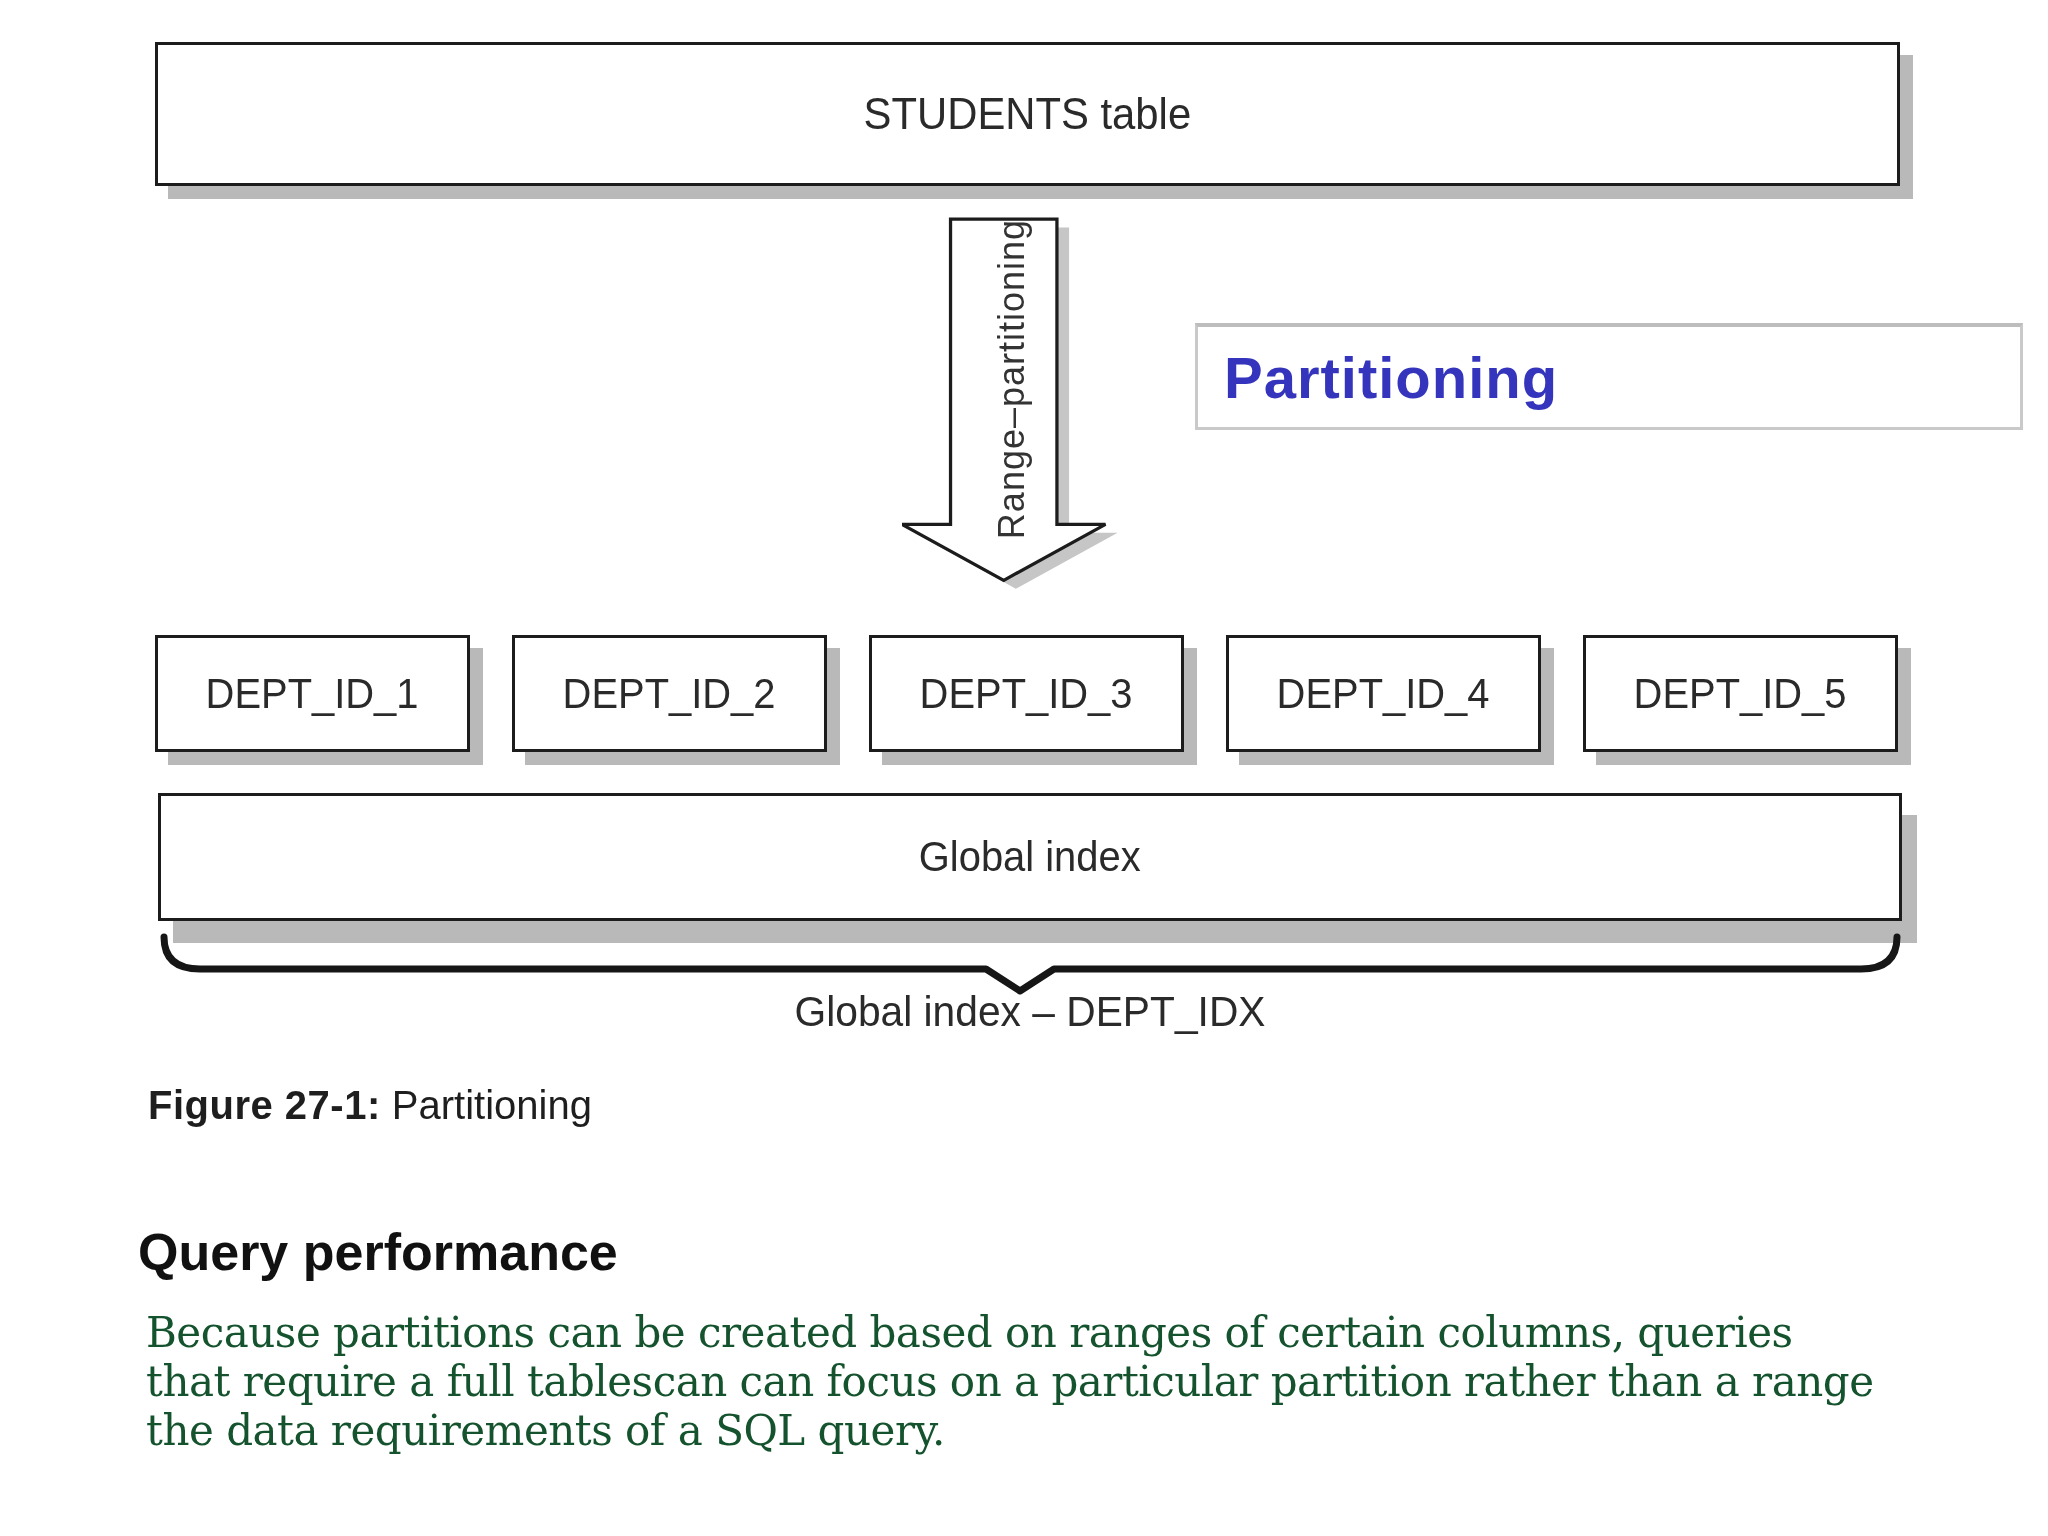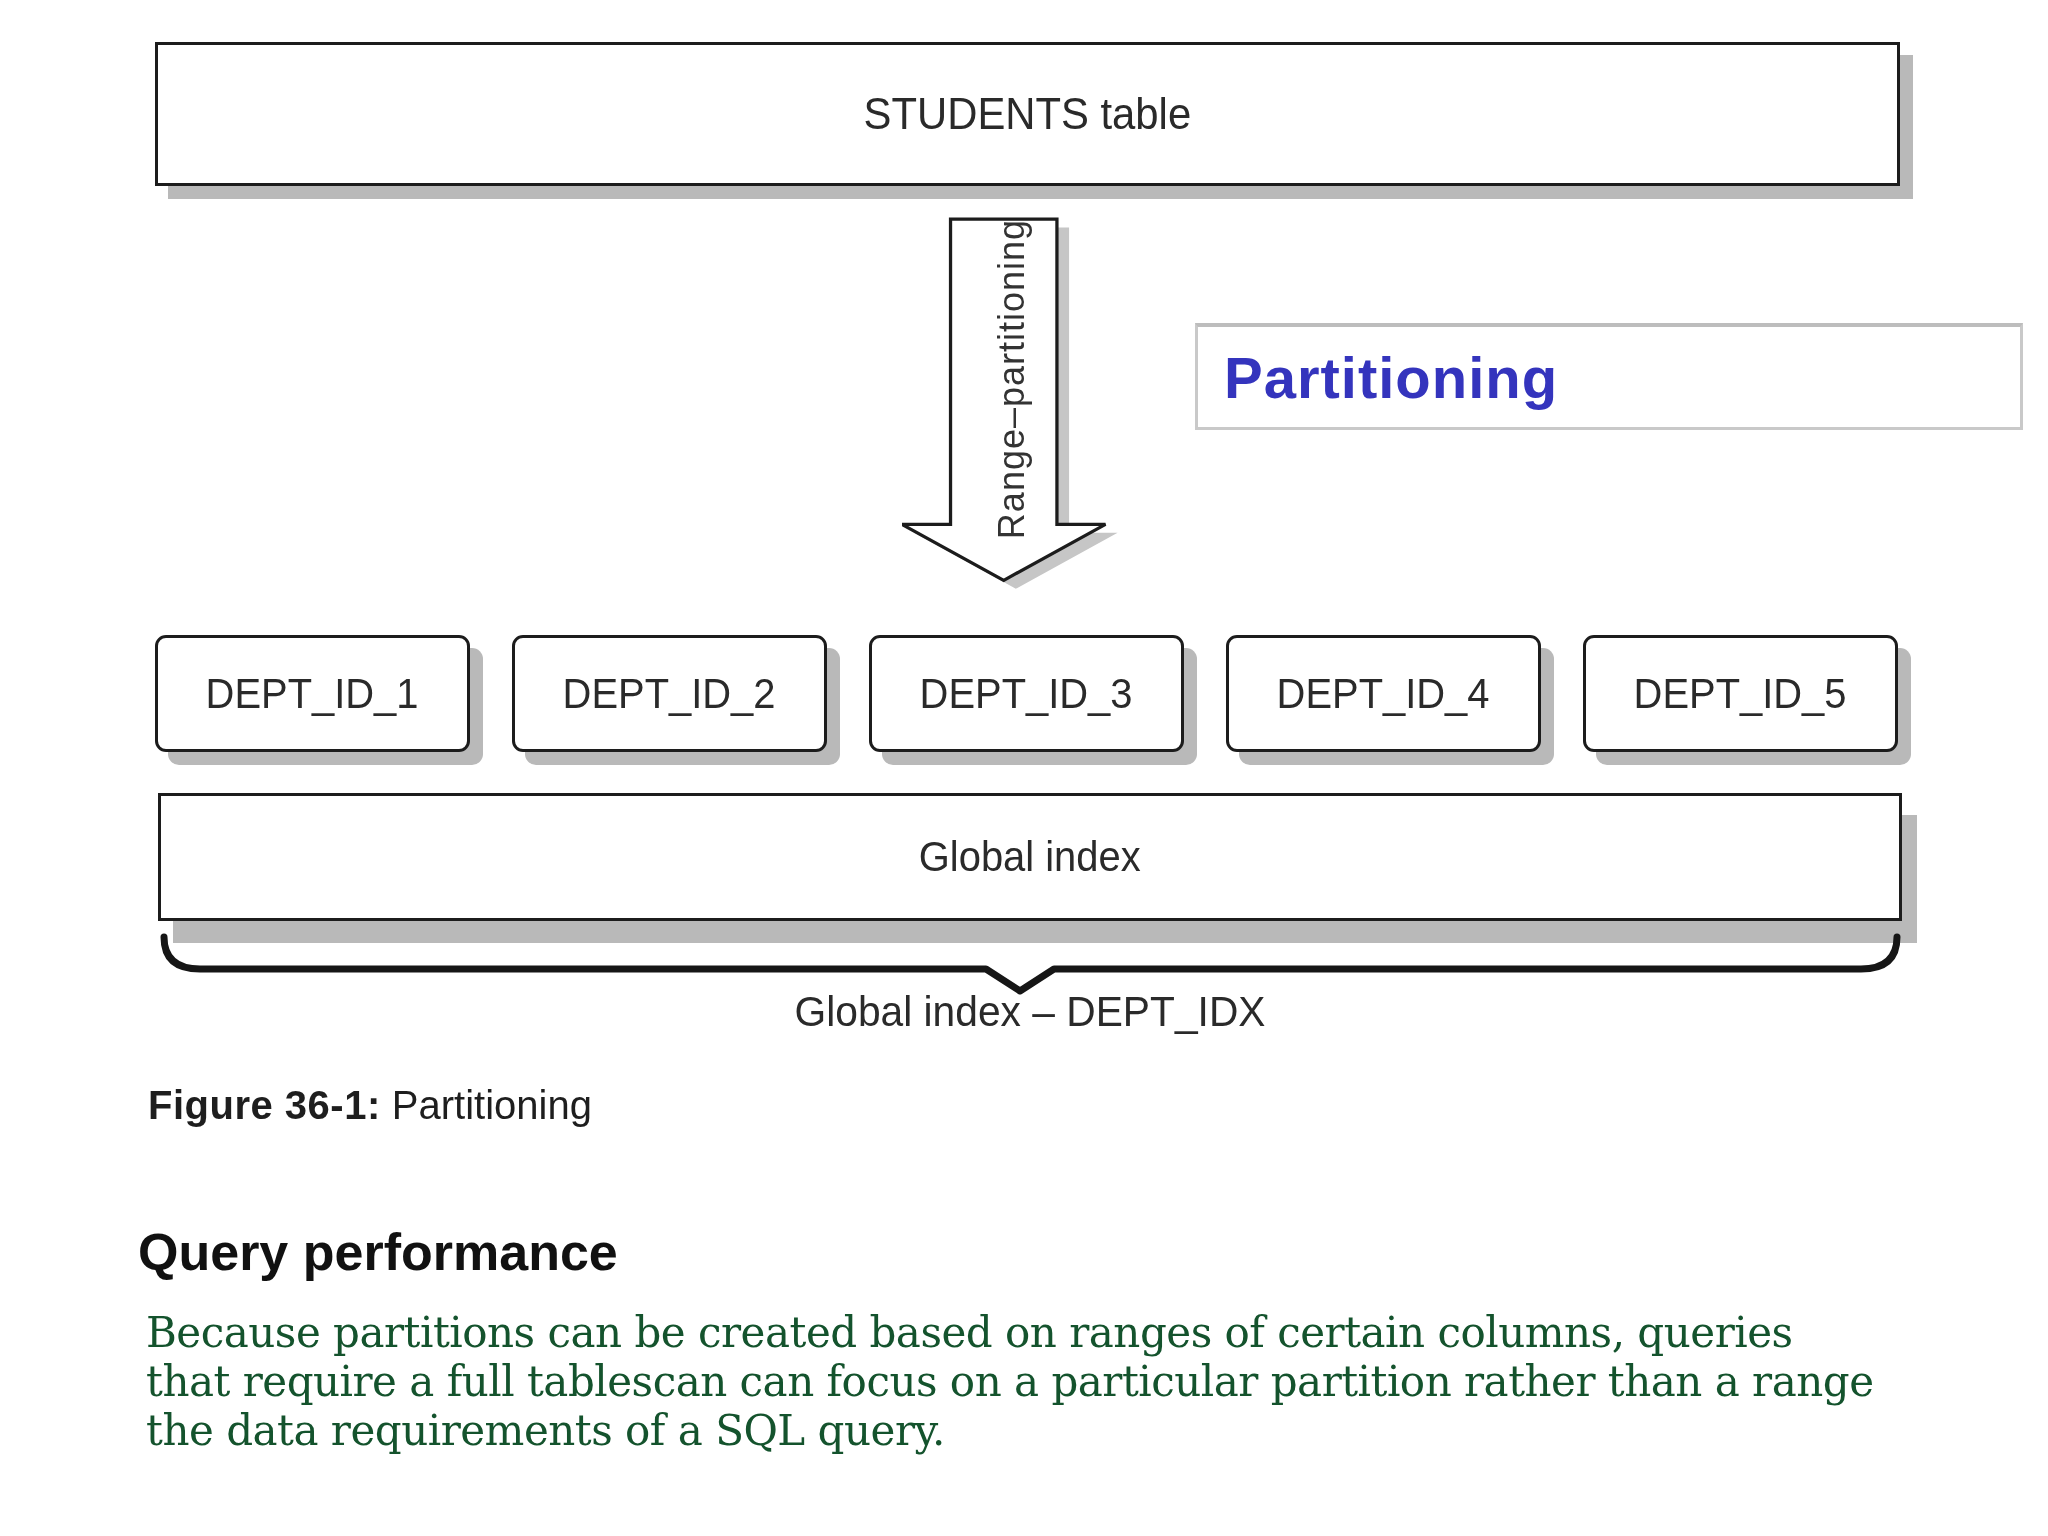--- a/index.html
+++ b/index.html
@@ -17,21 +17,21 @@
     box-shadow:13px 13px 0 0 #b9b9b9;
     display:flex;align-items:center;justify-content:center;
     box-sizing:border-box;
   }
   .dbox-label{
     font-size:44px;color:#2a2a2a;letter-spacing:0px;
     transform:scaleX(.95);white-space:nowrap;
   }
   .students-box{left:155px;top:42px;width:1745px;height:144px;}
   .global-box{left:158px;top:793px;width:1744px;height:128px;box-shadow:15px 22px 0 0 #b9b9b9;}
-  .dept-box{top:635px;width:315px;height:117px;border-radius:11px;}
+  .dept-box{top:635px;width:315px;height:117px;}
   .dept-box .dbox-label{font-size:42px;}
   
   .arrow-svg{position:absolute;left:902px;top:212px;width:224px;height:382px;}
   .range-label{
     position:absolute;left:847px;top:357px;width:330px;height:44px;
     display:flex;align-items:center;justify-content:center;
     font-size:36px;color:#333;white-space:nowrap;
     transform:rotate(-90deg);transform-origin:50% 50%;
     letter-spacing:1px;
   }
@@ -103,21 +103,21 @@
 <div class="dbox global-box">
   <span class="dbox-label" style="font-size:42px">Global index</span>
 </div>
 
 <svg class="brace-svg" viewBox="0 0 1745 62">
   <path d="M 6,4 Q 6,36 42,36 L 828,36 L 862,58 L 896,36 L 1703,36 Q 1739,36 1739,4" fill="none" stroke="#161616" stroke-width="7" stroke-linecap="round" stroke-linejoin="round"></path>
 </svg>
 <div class="brace-label">Global index – DEPT_IDX</div>
 
 <div class="fig-caption">
-  <b>Figure 36-1:</b>
+  <b>Figure 27-1:</b>
   <span> </span>
   <span>Partitioning</span>
 </div>
 
 <div class="section-heading">Query performance</div>
 
 <div class="body-par">
   <div>Because partitions can be created based on ranges of certain columns, queries</div>
   <div>that require a full tablescan can focus on a particular partition rather than a range</div>
   <div>the data requirements of a SQL query.</div>

